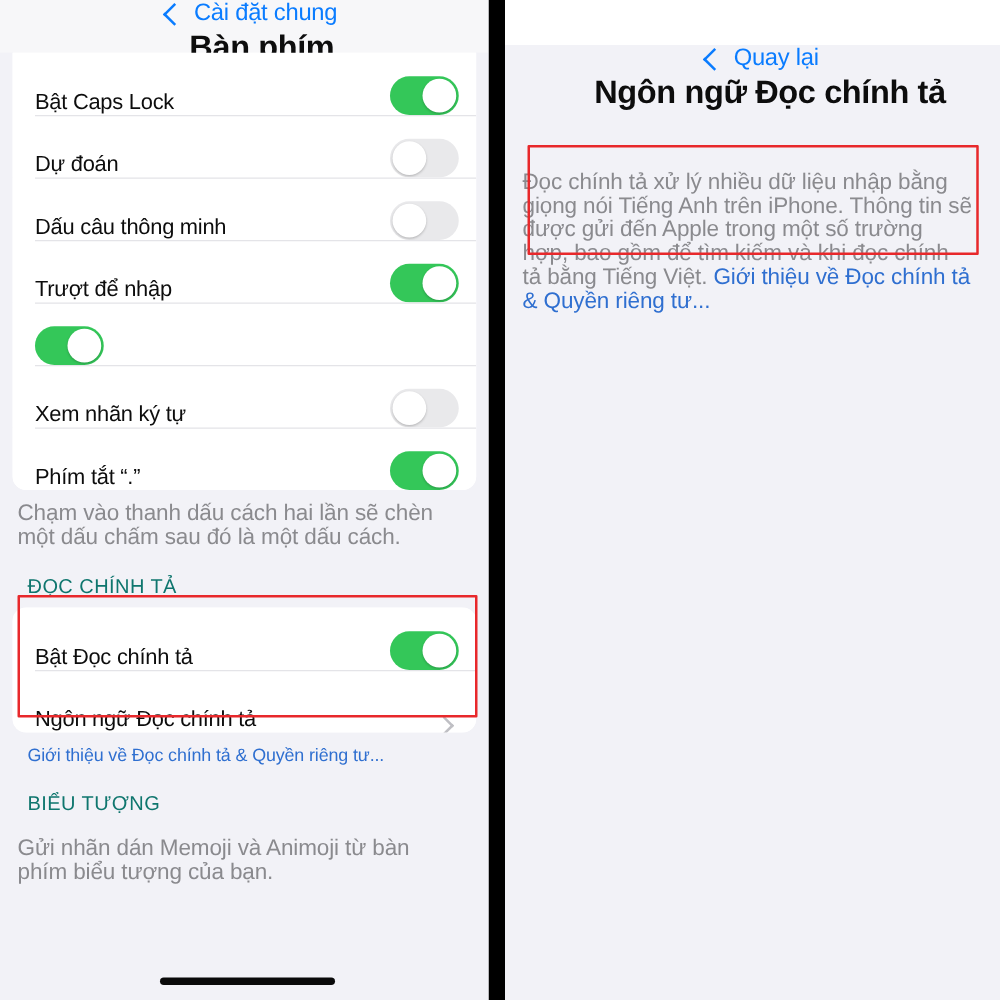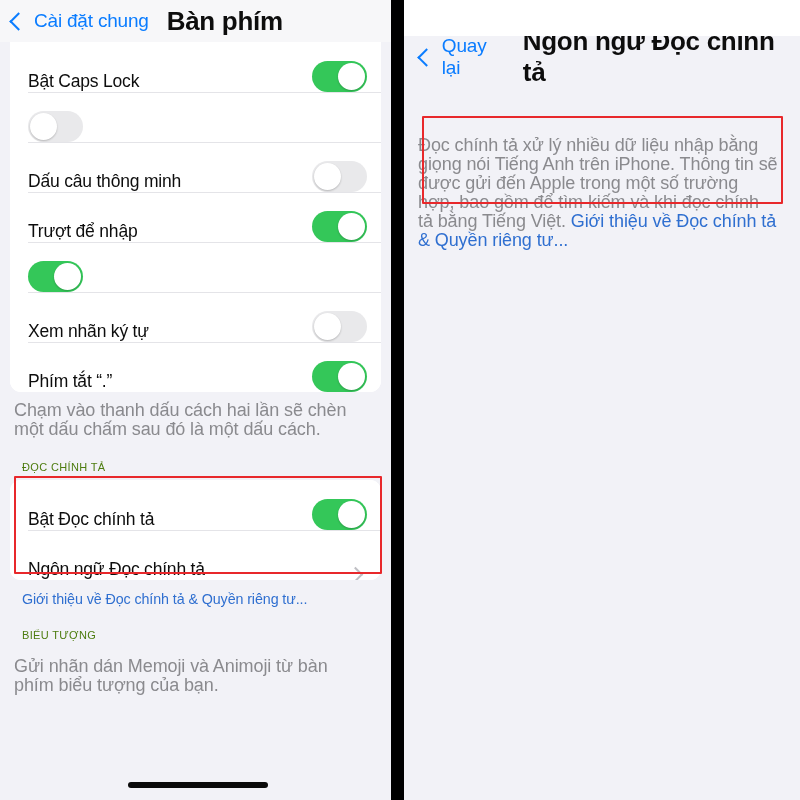--- a/index.html
+++ b/index.html
@@ -43,20 +43,21 @@
 
   
   .navbar {
     position: relative;
     height: 42px;
     background: #f7f7f9;
     display: flex;
     align-items: center;
     padding-left: 10px;
     box-sizing: border-box;
+    flex-direction: column;
   }
   .navbar.right-nav { padding-left: 14px; background: #f2f2f7; }
 
   .back-link {
     display: flex;
     align-items: center;
     color: #0a7cff;
     font-size: 19px;
     letter-spacing: -0.2px;
     cursor: pointer;
@@ -165,22 +166,22 @@
   
   .footnote {
     font-size: 18px;
     line-height: 19px;
     color: #8a8a8e;
     padding: 9px 22px 0 14px;
     letter-spacing: -0.1px;
   }
   .footnote .link { color: #2f6fd0; }
   .section-header {
-    font-size: 11px;
-    color: #4d7c0f;
+    font-size: 16px;
+    color: #0f766e;
     letter-spacing: 0.35px;
     padding: 22px 22px 7px 22px;
     text-transform: uppercase;
   }
   .inline-link {
     font-size: 14.3px;
     color: #2f6fd0;
     padding: 11px 22px 0 22px;
     letter-spacing: -0.1px;
     cursor: pointer;
@@ -226,20 +227,21 @@
     <div class="group flush-top">
 
       <div class="row">
         <span class="row-label">Bật Caps Lock</span>
         <span class="toggle on">
             <span class="knob"></span>
           </span>
       </div>
 
       <div class="row">
+        <span class="row-label">Dự đoán</span>
         <span class="toggle off">
             <span class="knob"></span>
           </span>
       </div>
 
       <div class="row">
         <span class="row-label">Dấu câu thông minh</span>
         <span class="toggle off">
             <span class="knob"></span>
           </span>

